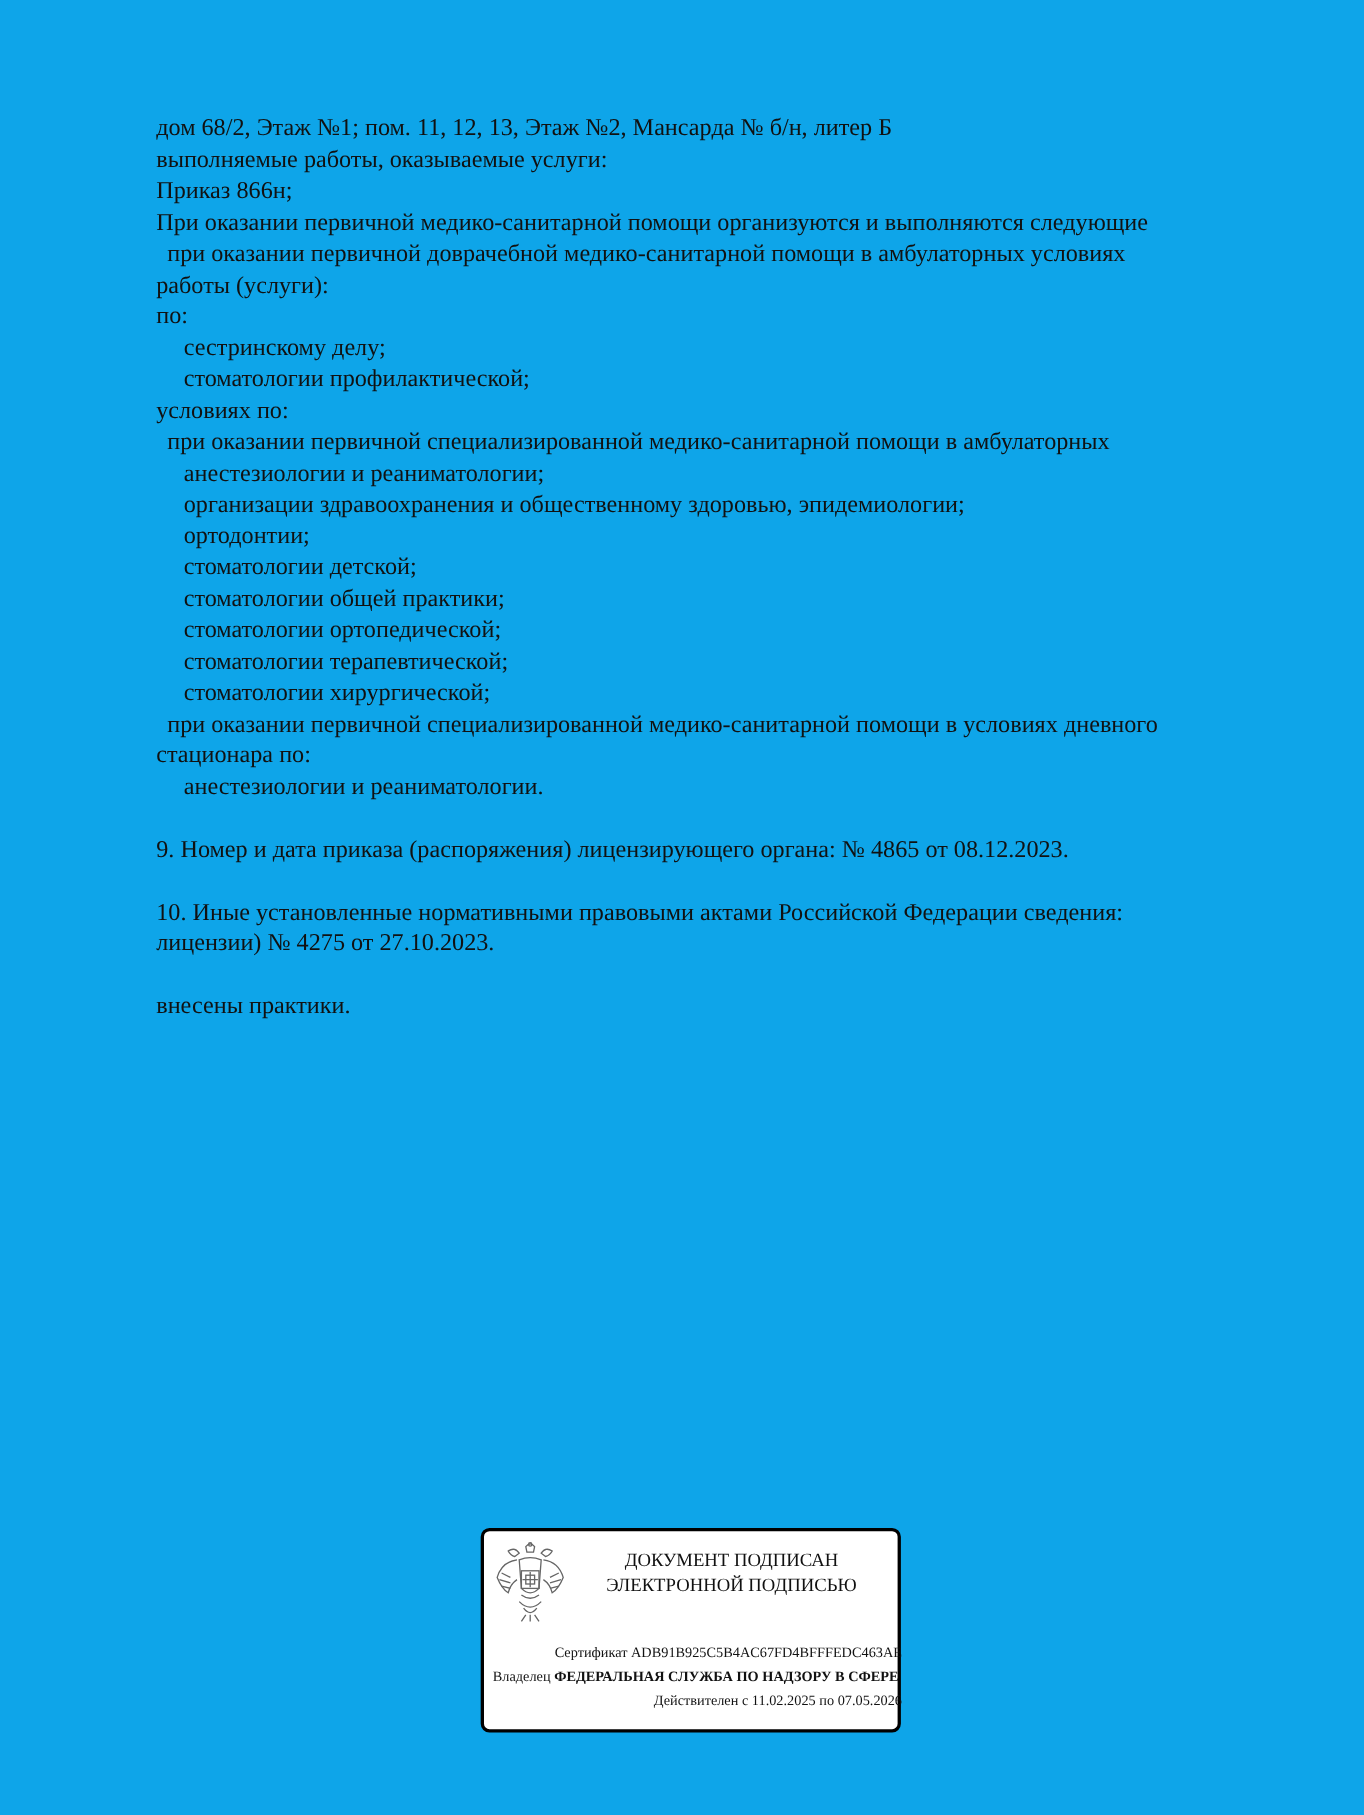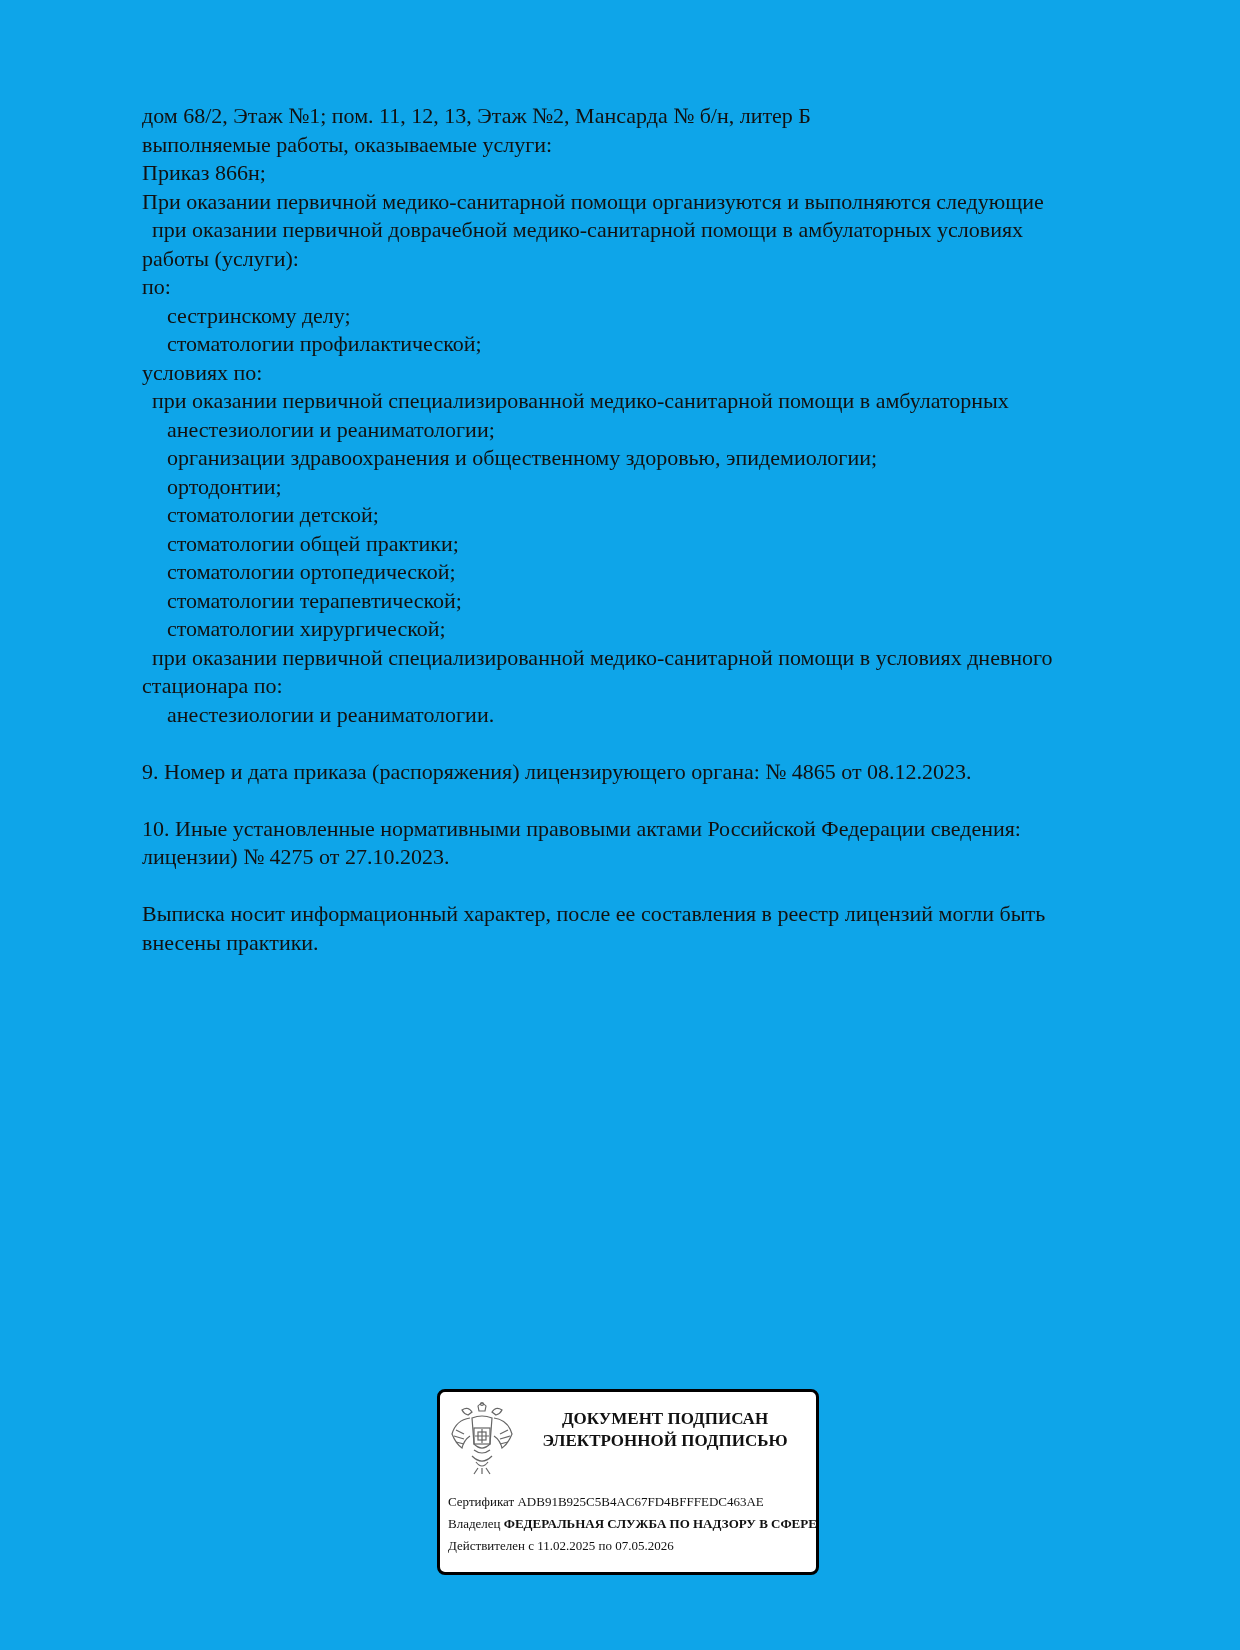--- a/index.html
+++ b/index.html
@@ -16,26 +16,26 @@
   .stamp {
     position: absolute; left: 437px; top: 1389px; width: 382px; height: 186px;
     border: 3px solid #000; border-radius: 8px; box-sizing: border-box; background: #fff;
     font-family: "Liberation Serif", serif; color: #111;
   }
   .emblem { position: absolute; left: 10px; top: 8px; width: 64px; height: 76px; }
   .stamp-title {
     position: absolute; left: 90px; top: 16px; width: 270px; text-align: center;
     font-size: 17px; line-height: 22px;
   }
-  .stamp-title span { display: block; font-weight: bold; }
+  .stamp-title span { display: block; }
   .stamp-info {
     position: absolute; left: 8px; top: 99px; width: 372px; overflow: hidden;
     font-size: 13px; line-height: 22px; white-space: nowrap;
   }
-  .stamp-info div { height: 22px; overflow: hidden; }
+  .stamp-info div { height: 22px; overflow: hidden; text-align: right; }
   .bold { font-weight: bold; }
 </style>
 </head>
 <body>
 
 <div class="page">
   <div class="text">
     <span class="line">дом 68/2, Этаж №1; пом. 11, 12, 13, Этаж №2, Мансарда № б/н, литер Б</span>
     <span class="line">выполняемые работы, оказываемые услуги:</span>
     <span class="line">Приказ 866н;</span>
@@ -63,21 +63,20 @@
     <span class="line ind2">анестезиологии и реаниматологии.</span>
 
     <span class="gap"></span>
     <span class="line">9. Номер и дата приказа (распоряжения) лицензирующего органа: № 4865 от 08.12.2023.</span>
 
     <span class="gap"></span>
     <span class="line">10. Иные установленные нормативными правовыми актами Российской Федерации сведения:</span>
     <span class="line">лицензии) № 4275 от 27.10.2023.</span>
 
     <span class="gap"></span>
-    <span class="line">Выписка носит информационный характер, после ее составления в реестр лицензий могли быть</span>
     <span class="line">внесены практики.</span>
   </div>
 
   <div class="stamp">
     <svg class="emblem" viewBox="0 0 64 76">
       <g fill="none" stroke="#666" stroke-width="1.2">
         <path d="M28 6 q4 -5 8 0 l-1 5 h-6 z"></path>
         <circle cx="32" cy="4" r="1.5"></circle>
         <path d="M22 12 q-4 -6 -10 -2 q2 4 6 5 z"></path>
         <path d="M42 12 q4 -6 10 -2 q-2 4 -6 5 z"></path>

